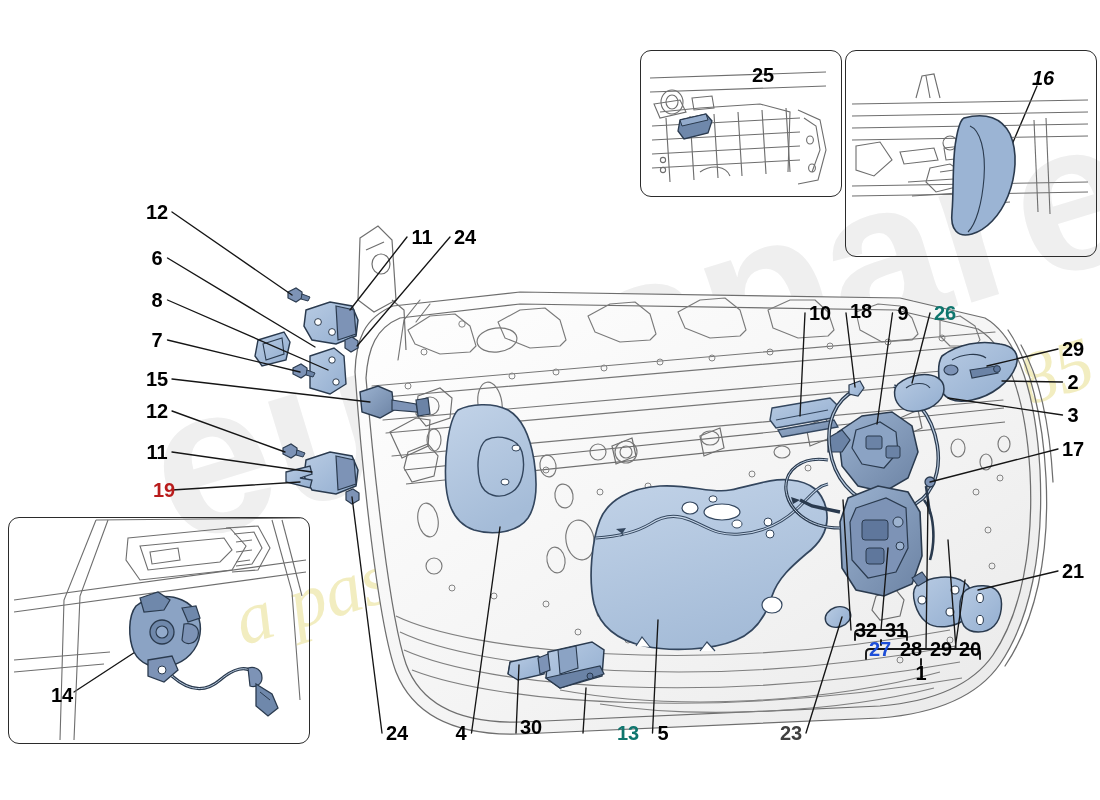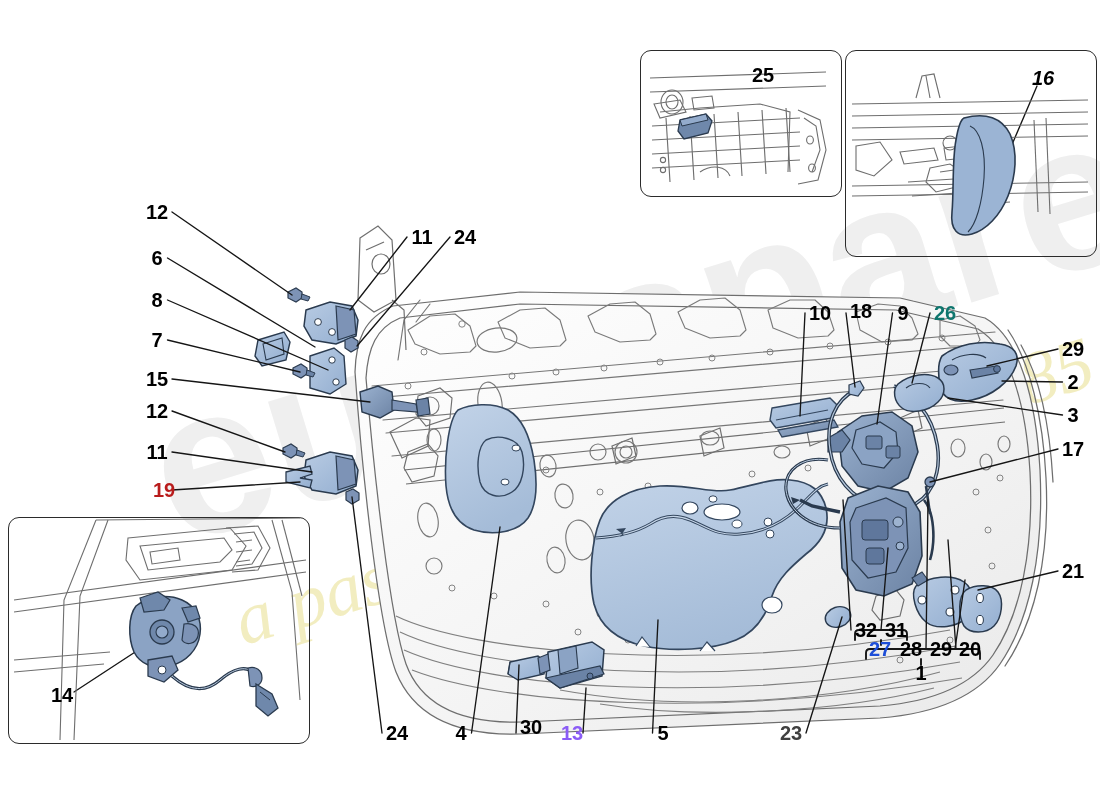--- a/index.html
+++ b/index.html
@@ -554,21 +554,21 @@
       <div class="callout" style="left: 903px; top: 313px; color: rgb(0, 0, 0);">9</div>
       <div class="callout" style="left: 945px; top: 313px; color: #0f766e;">26</div>
       <div class="callout" style="left: 1073px; top: 349px; color: rgb(0, 0, 0);">29</div>
       <div class="callout" style="left: 1073px; top: 382px; color: rgb(0, 0, 0);">2</div>
       <div class="callout" style="left: 1073px; top: 415px; color: rgb(0, 0, 0);">3</div>
       <div class="callout" style="left: 1073px; top: 449px; color: rgb(0, 0, 0);">17</div>
       <div class="callout" style="left: 1073px; top: 571px; color: rgb(0, 0, 0); text-align: center;">21</div>
       <div class="callout" style="left: 397px; top: 733px; color: rgb(0, 0, 0);">24</div>
       <div class="callout" style="left: 461px; top: 733px; color: rgb(0, 0, 0);">4</div>
       <div class="callout" style="left: 531px; top: 727px; color: rgb(0, 0, 0);">30</div>
-      <div class="callout" style="left: 572px; top: 733px; color: #8b5cf6;">13</div>
+      <div class="callout" style="left: 628px; top: 733px; color: #0f766e;">13</div>
       <div class="callout" style="left: 663px; top: 733px; color: rgb(0, 0, 0);">5</div>
       <div class="callout" style="left: 791px; top: 733px; color: #404040;">23</div>
       <div class="callout" style="left: 866px; top: 630px; color: rgb(0, 0, 0);">32</div>
       <div class="callout" style="left: 896px; top: 630px; color: rgb(0, 0, 0);">31</div>
       <div class="callout" style="left: 880px; top: 649px; color: #1d4ed8;">27</div>
       <div class="callout" style="left: 911px; top: 649px; color: rgb(0, 0, 0);">28</div>
       <div class="callout" style="left: 941px; top: 649px; color: rgb(0, 0, 0);">29</div>
       <div class="callout" style="left: 970px; top: 649px; color: rgb(0, 0, 0);">20</div>
       <div class="callout" style="left: 921px; top: 673px; color: rgb(0, 0, 0);">1</div>
       <div class="callout" style="left: 763px; top: 75px;">25</div>

